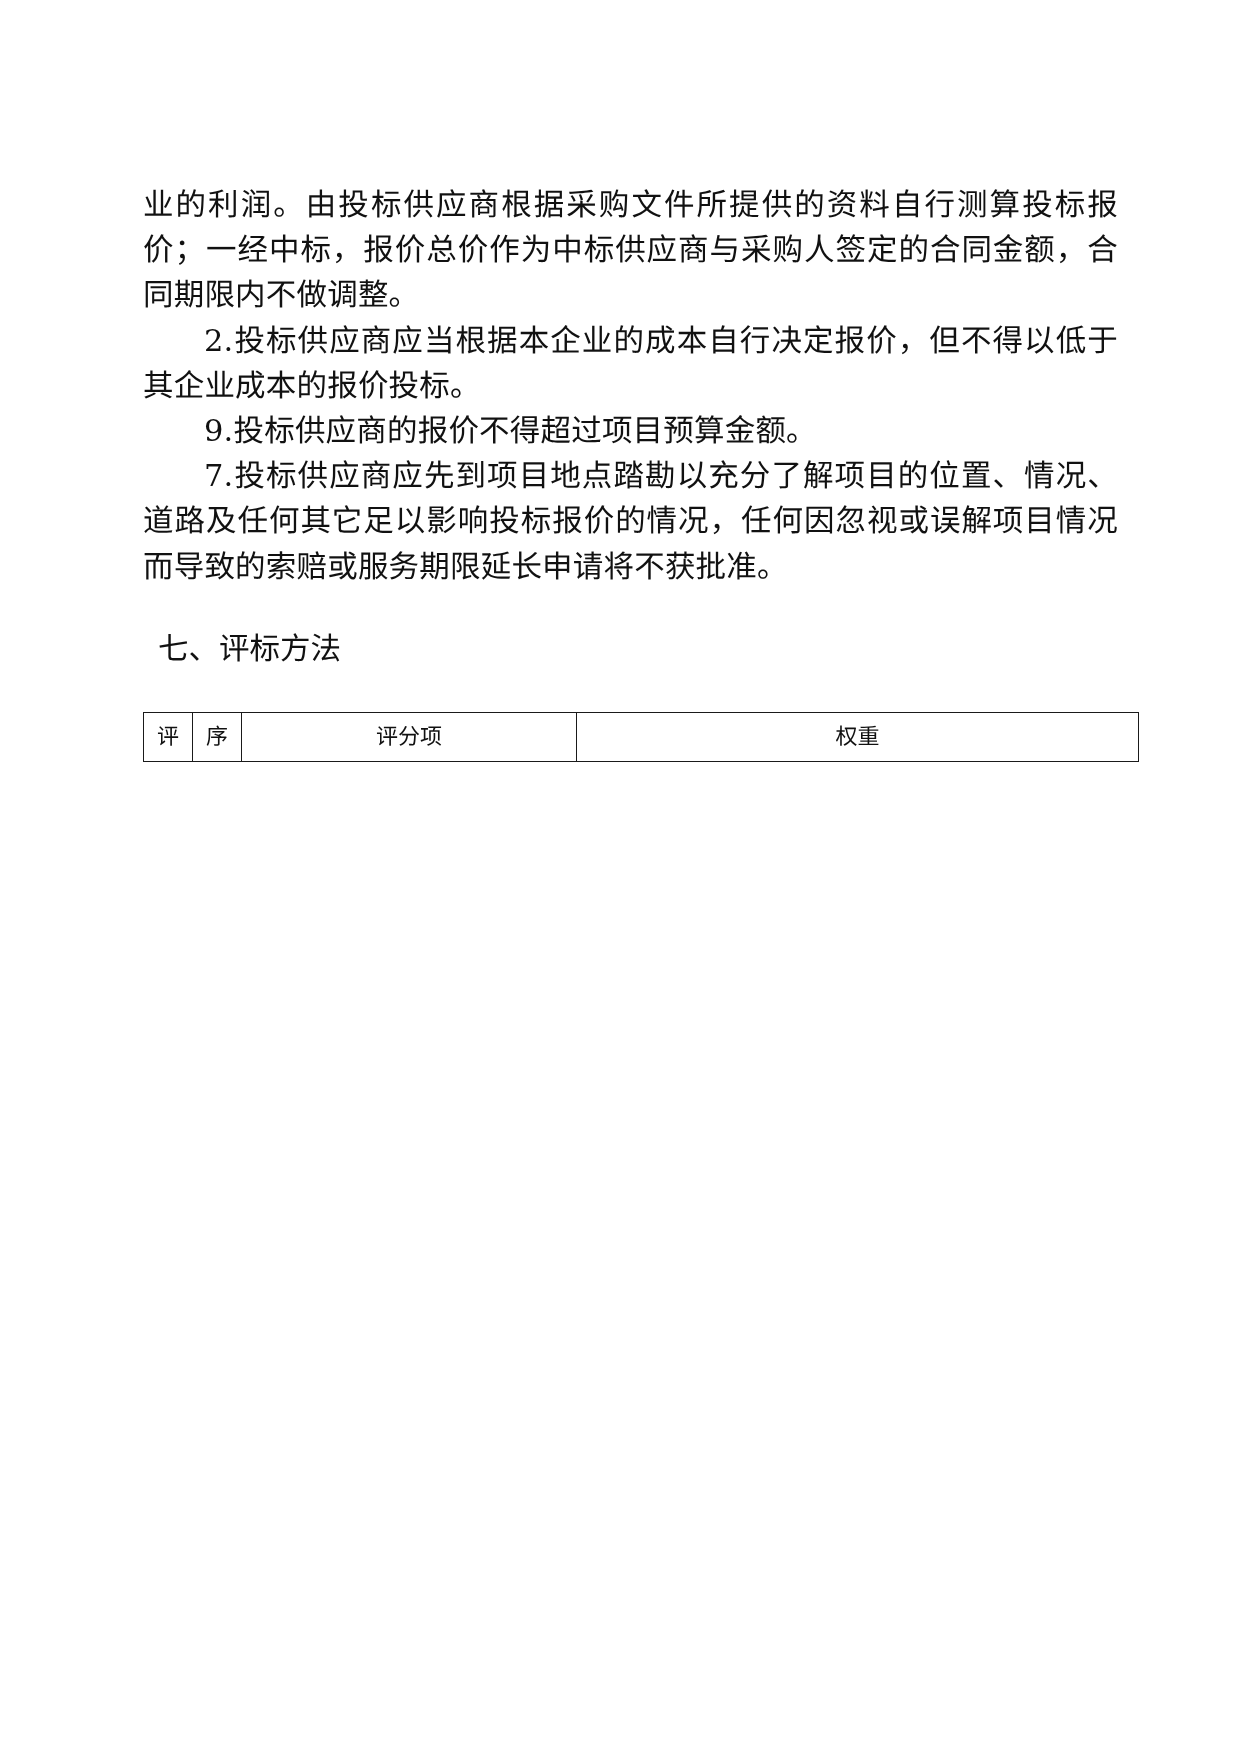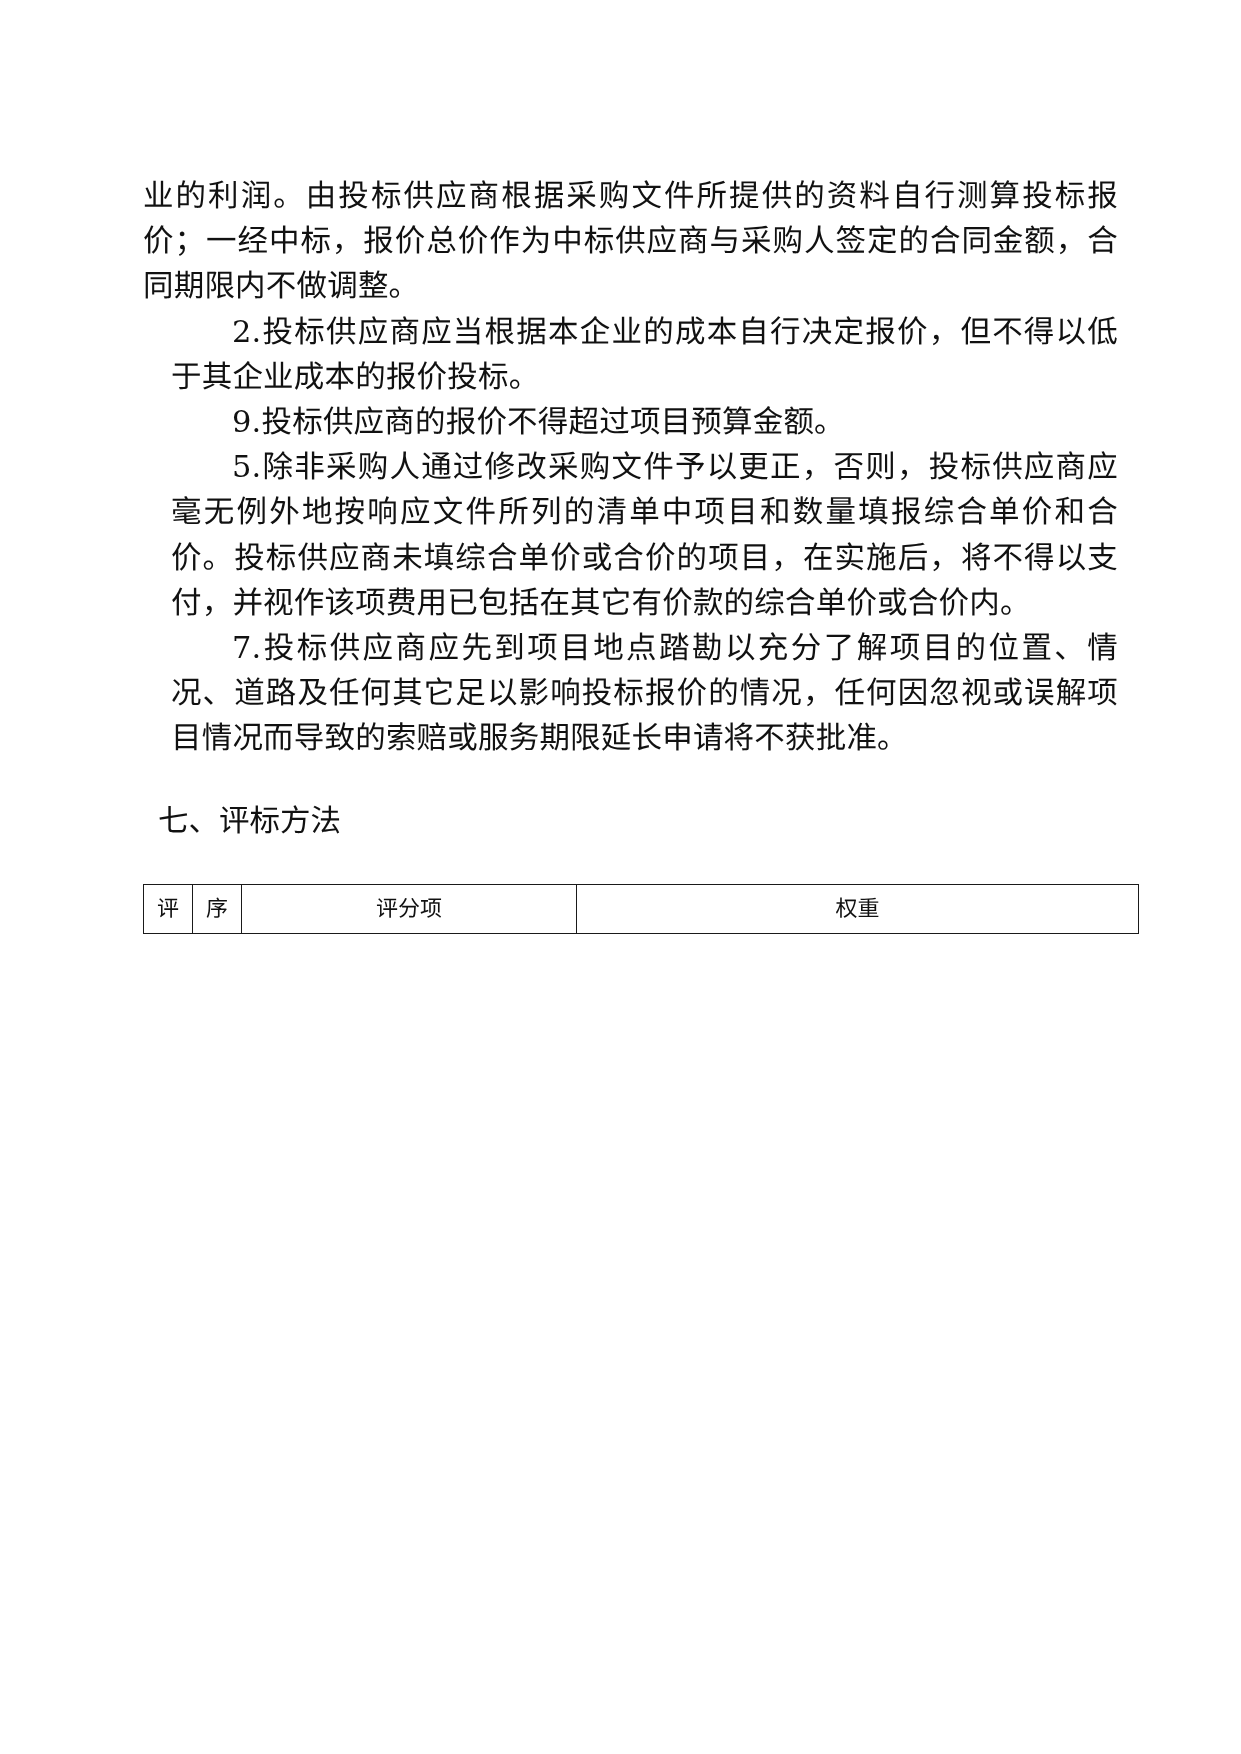--- a/index.html
+++ b/index.html
@@ -17,37 +17,36 @@
     width: 1241px;
     height: 1754px;
     margin: 0 auto;
     background: #ffffff;
     overflow: hidden;
     box-sizing: border-box;
   }
   .content {
     position: absolute;
     left: 143px;
-    top: 173px;
+    top: 182px;
     width: 975px;
   }
   p.para {
     margin: 0;
     font-size: 30.5px;
     line-height: 45.2px;
     letter-spacing: 0.2px;
     text-align: justify;
     text-justify: inter-ideograph;
     font-weight: 400;
     color: #111111;
     white-space: normal;
   }
   p.indent {
     text-indent: 2em;
-    margin-left: 28px;
   }
   p.noindent {
     text-indent: 0;
   }
   .heading {
     margin: 15px;
     font-size: 30.5px;
     line-height: 45.2px;
     text-indent: 0;
     color: #111111;
@@ -79,21 +78,20 @@
 </style>
 </head>
 <body>
 
 <div class="page">
   <div class="content">
 
     <p class="para noindent">业的利润。由投标供应商根据采购文件所提供的资料自行测算投标报价；一经中标，报价总价作为中标供应商与采购人签定的合同金额，合同期限内不做调整。</p>
     <p class="para indent">2.投标供应商应当根据本企业的成本自行决定报价，但不得以低于其企业成本的报价投标。</p>
     <p class="para indent">9.投标供应商的报价不得超过项目预算金额。</p>
-    <p class="para indent">5.除非采购人通过修改采购文件予以更正，否则，投标供应商应毫无例外地按响应文件所列的清单中项目和数量填报综合单价和合价。投标供应商未填综合单价或合价的项目，在实施后，将不得以支付，并视作该项费用已包括在其它有价款的综合单价或合价内。</p>
     <p class="para indent">7.投标供应商应先到项目地点踏勘以充分了解项目的位置、情况、道路及任何其它足以影响投标报价的情况，任何因忽视或误解项目情况而导致的索赔或服务期限延长申请将不获批准。</p>
 
     <div class="gap-heading"></div>
 
     <p class="heading">七、评标方法</p>
 
     <div class="gap-table"></div>
 
     <table class="score-table">
       <tbody>

